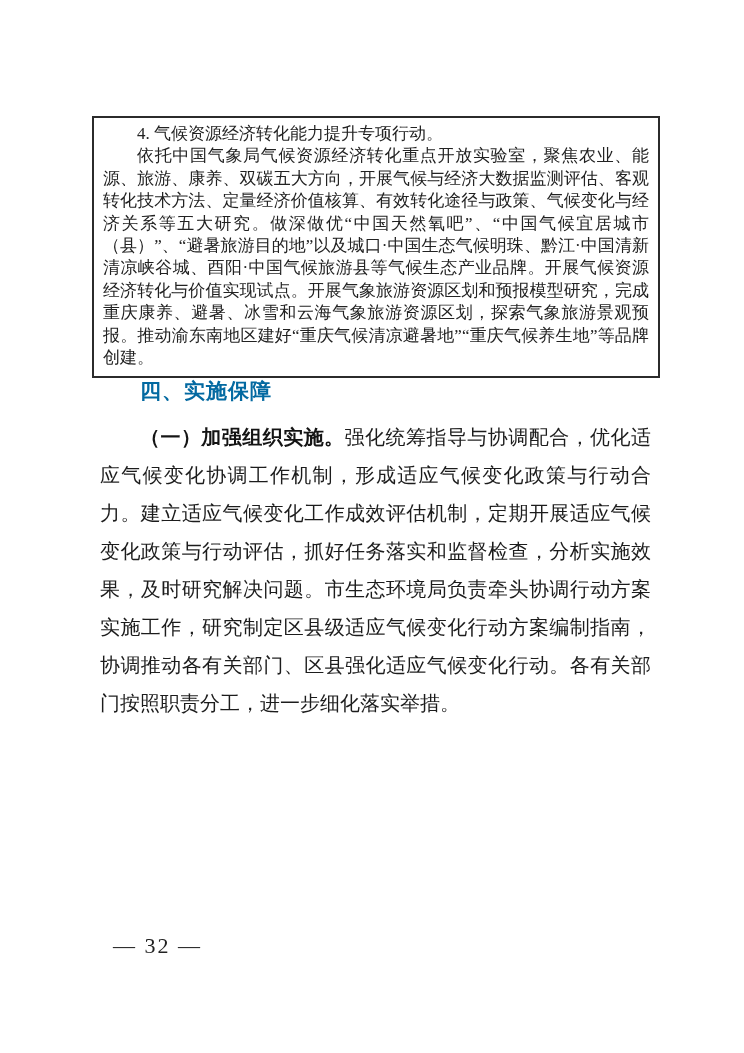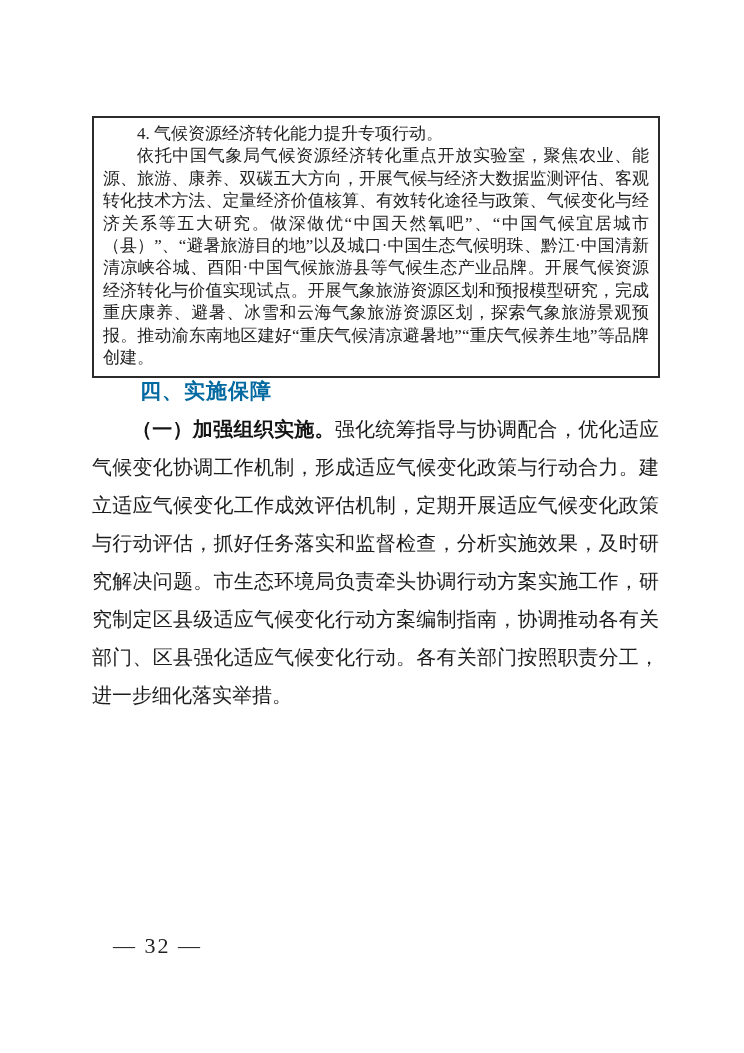--- a/index.html
+++ b/index.html
@@ -48,21 +48,21 @@
     position: absolute;
     left: 92px;
     top: 410px;
     width: 567px;
     font-size: 20px;
     line-height: 38px;
     text-align: justify;
     color: #1c1c1c;
   }
   .body-text p {
-    margin: 0;
+    margin: 8px;
     text-indent: 2em;
   }
   .body-text .lead {
     font-weight: 700;
     color: #141414;
   }
   .page-number {
     position: absolute;
     left: 113px;
     top: 933px;

